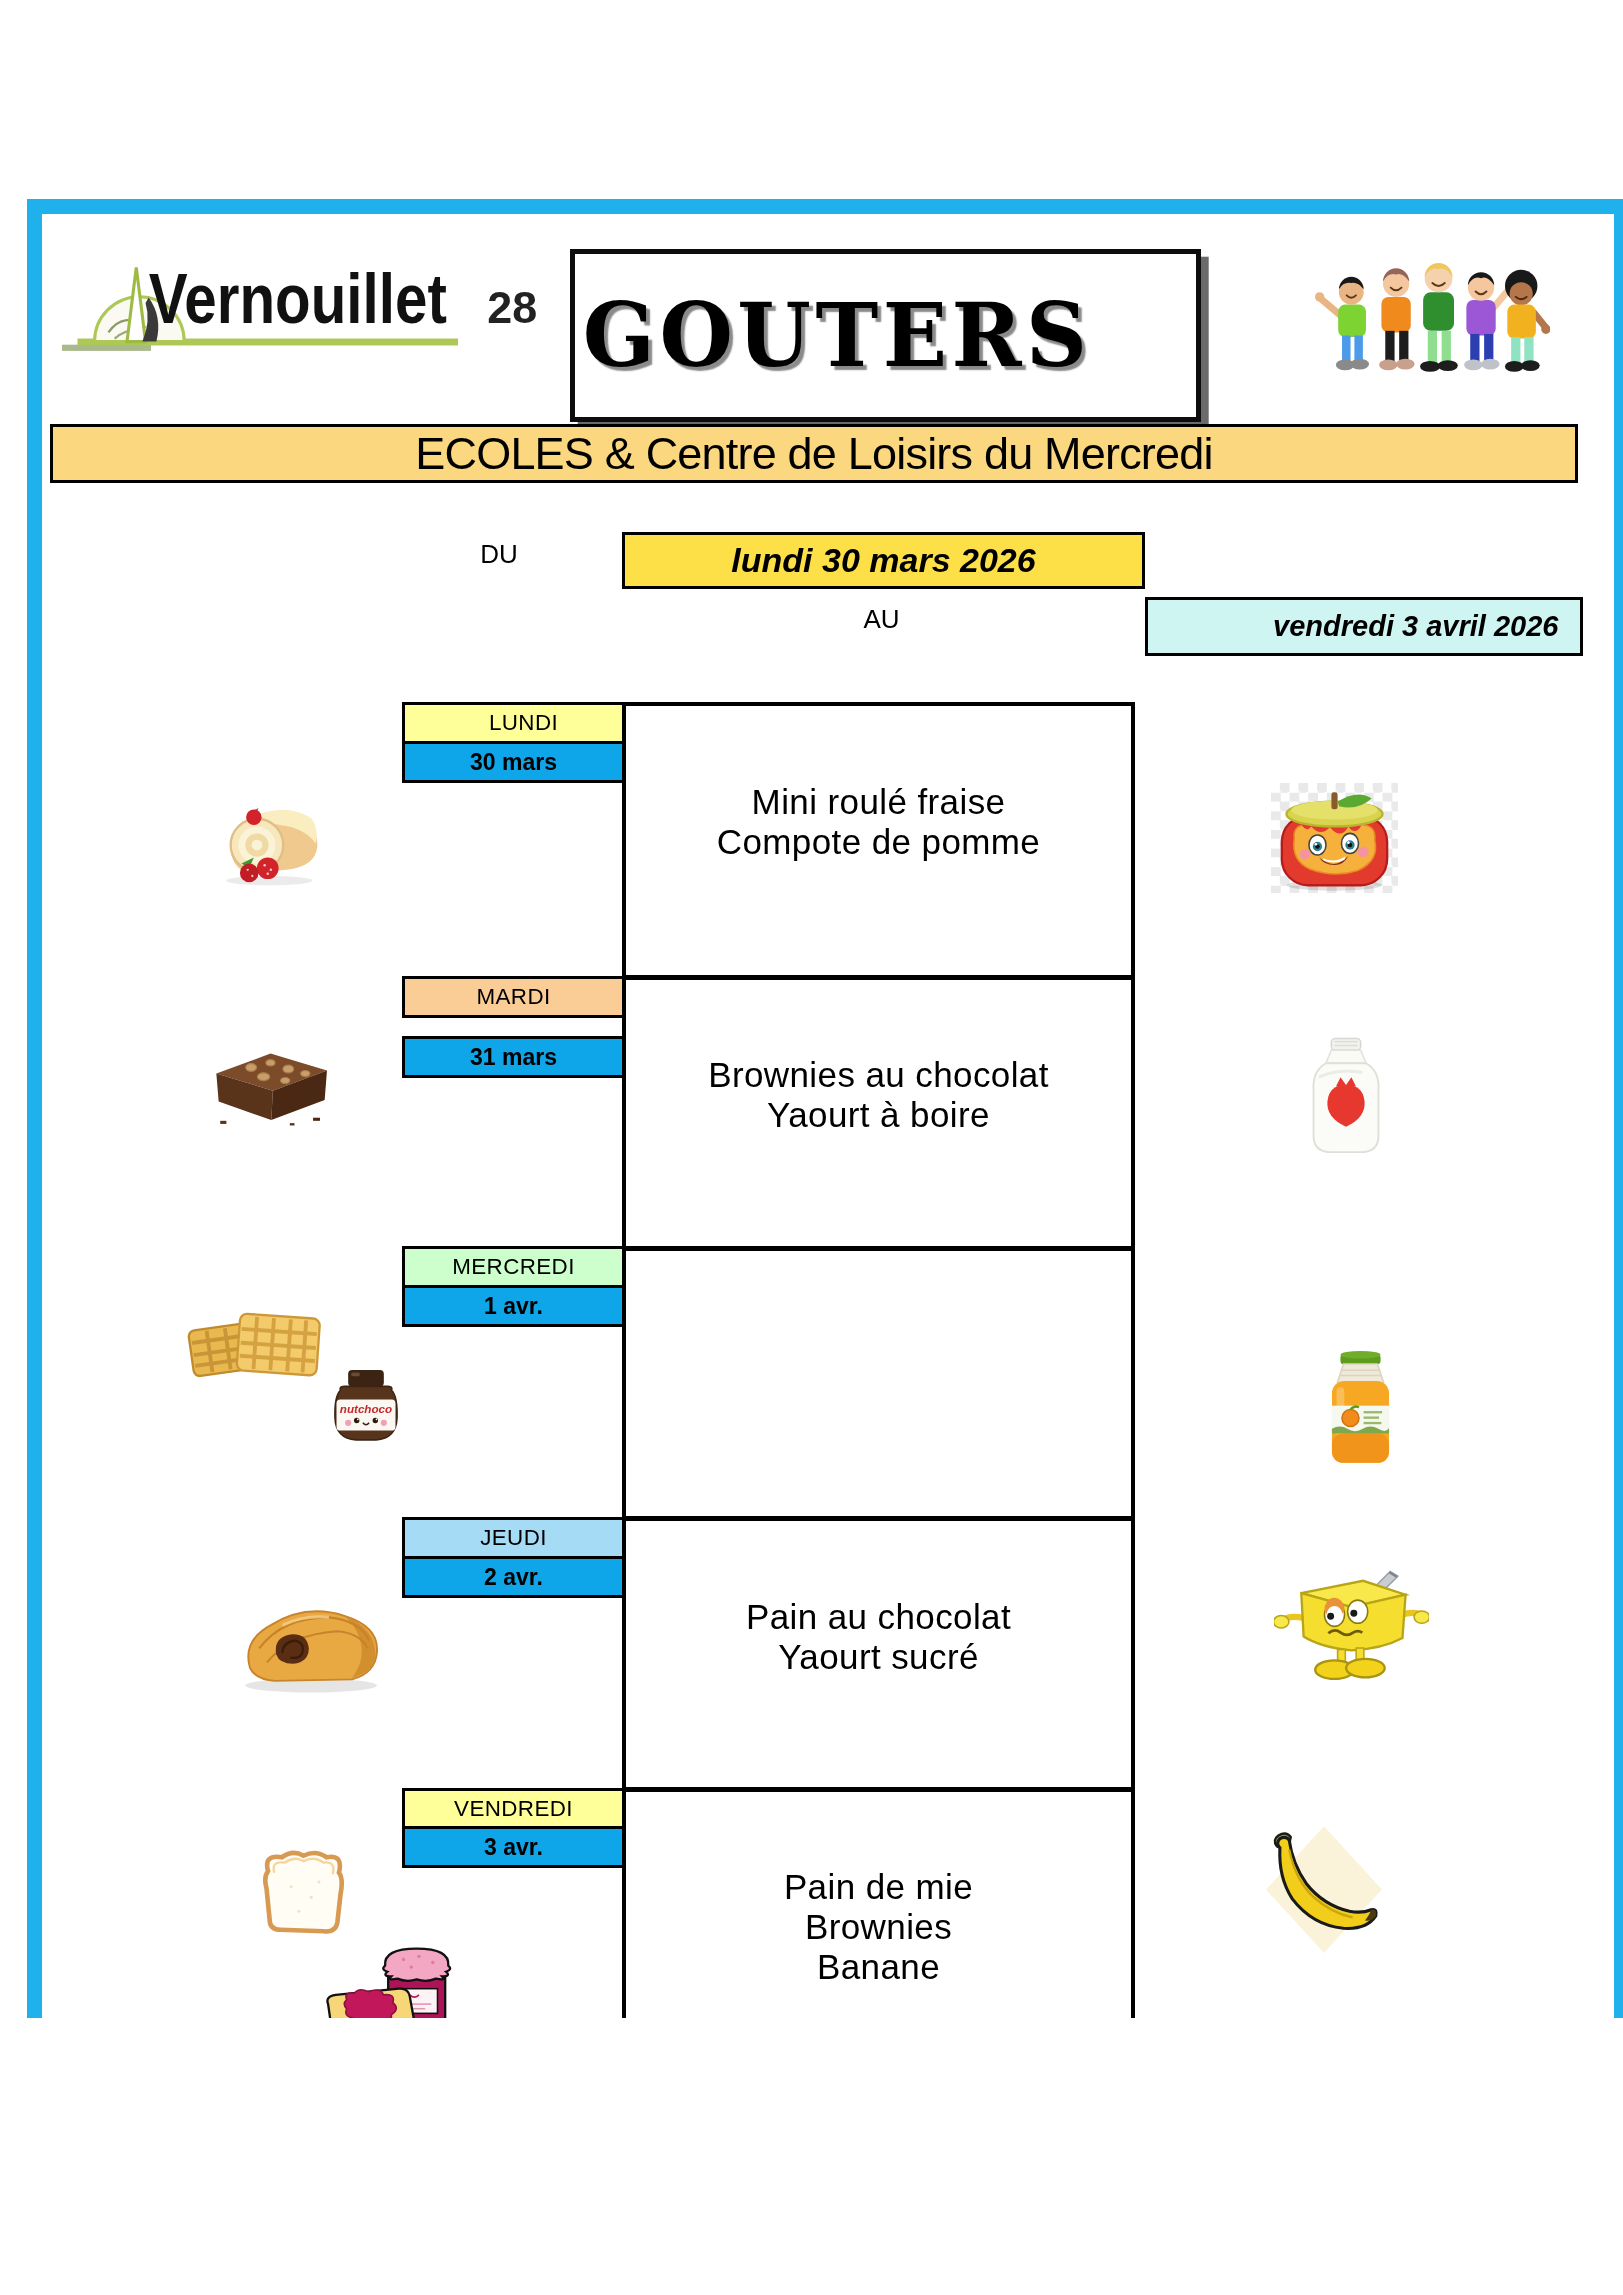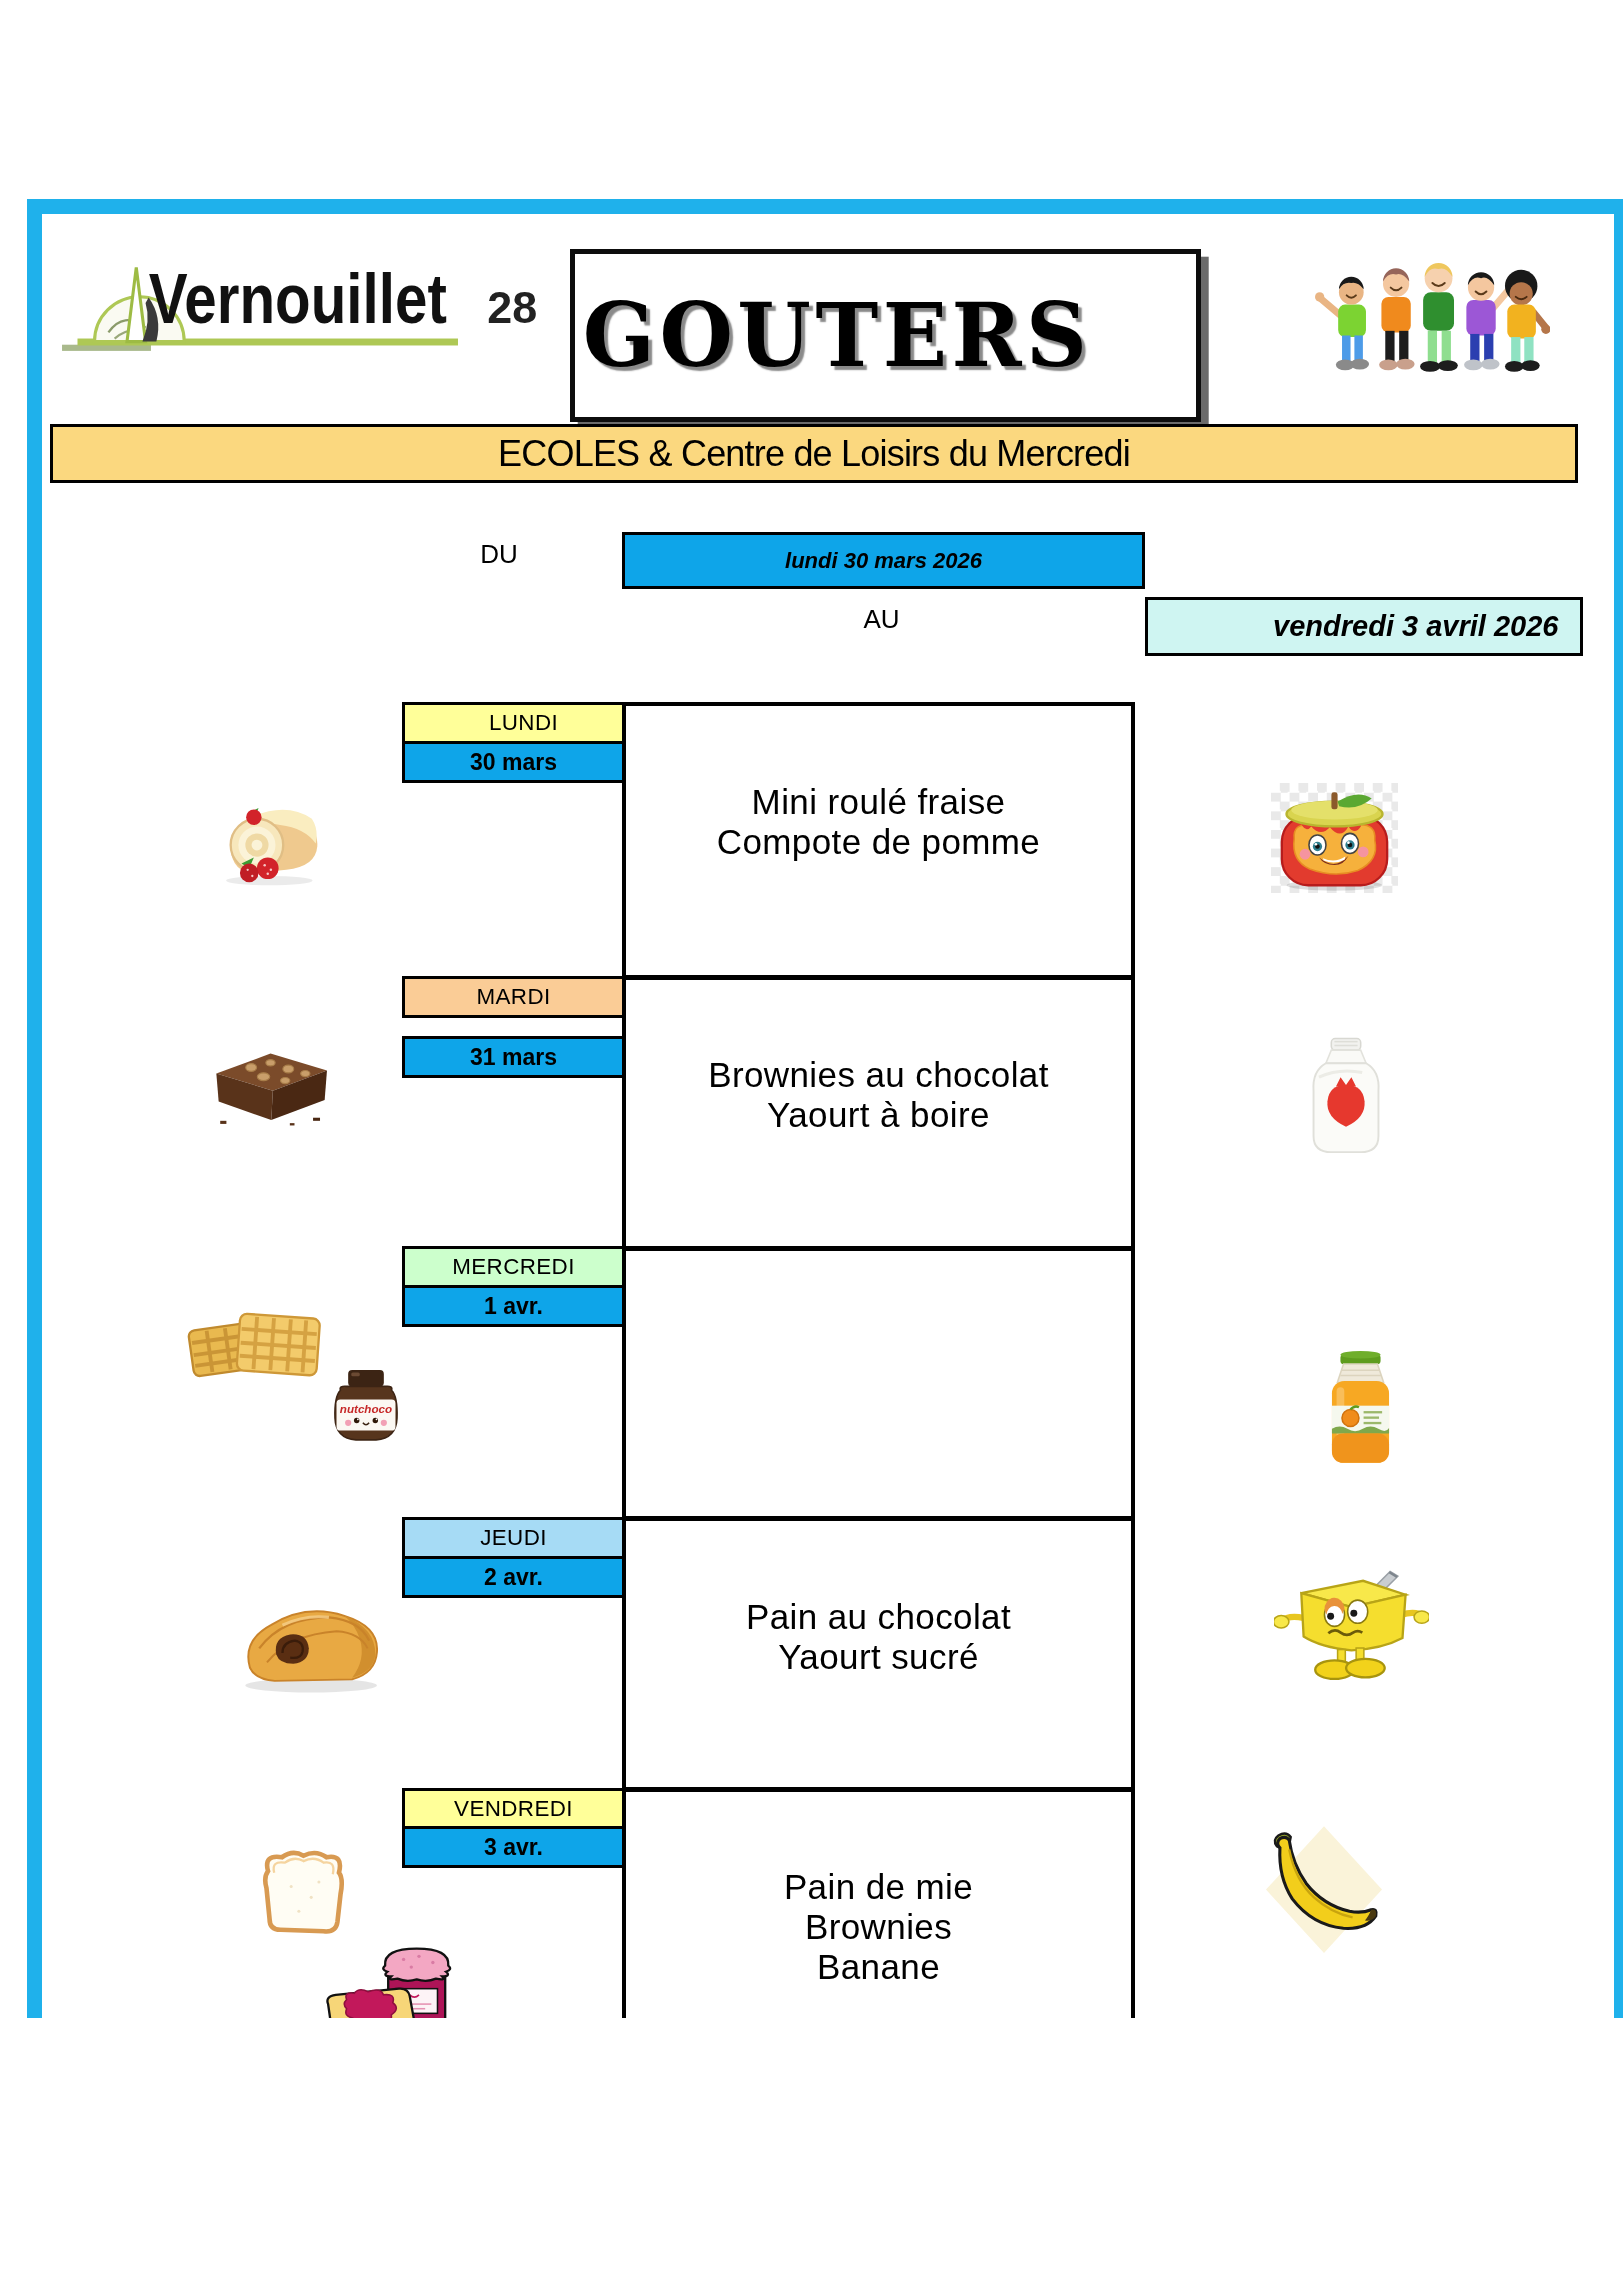--- a/index.html
+++ b/index.html
@@ -17,28 +17,28 @@
                display:flex;align-items:center;justify-content:flex-start;}
   #gouters-box .title{font-family:"DejaVu Serif",serif;font-weight:bold;font-size:87px;
                letter-spacing:4.6px;color:#000;text-shadow:3.9px 3.9px 1.5px #8a8a8a;
                transform:scaleX(.97);}
   #kids{left:1314px;top:249px;width:236px;height:139px;}
 
   
   #banner{left:50px;top:424px;width:1528px;height:59px;background:#FBD87F;
           border:3.9px solid #000;box-sizing:border-box;
           display:flex;align-items:center;justify-content:center;
-          font-size:36px;letter-spacing:-0.8px;}
+          font-size:45px;letter-spacing:-0.8px;}
 
   
   .plain-label{font-size:26px;display:flex;align-items:center;justify-content:center;}
   #du-label{left:464px;top:535px;width:70px;height:39px;}
-  #from-box{left:622px;top:532px;width:523px;height:57px;background:#0ea5e9;
+  #from-box{left:622px;top:532px;width:523px;height:57px;background:#fde047;
             border:3.1px solid #000;box-sizing:border-box;display:flex;align-items:center;
-            justify-content:center;font-style:italic;font-weight:bold;font-size:22px;}
+            justify-content:center;font-style:italic;font-weight:bold;font-size:34px;}
   #au-label{left:843px;top:600px;width:77px;height:39px;}
   #to-box{left:1145px;top:597px;width:438px;height:59px;background:#CFF5F2;
           border:3.1px solid #000;box-sizing:border-box;display:flex;align-items:center;
           justify-content:flex-end;padding-right:21.6px;font-style:italic;font-weight:bold;
           font-size:29px;}
 
   
   #menu-box{left:622px;top:702px;width:513px;height:1364px;border:4.6px solid #000;
             box-sizing:border-box;background:#fff;}
   .menu-divider{position:absolute;left:0;right:0;height:4.6px;background:#000;}

